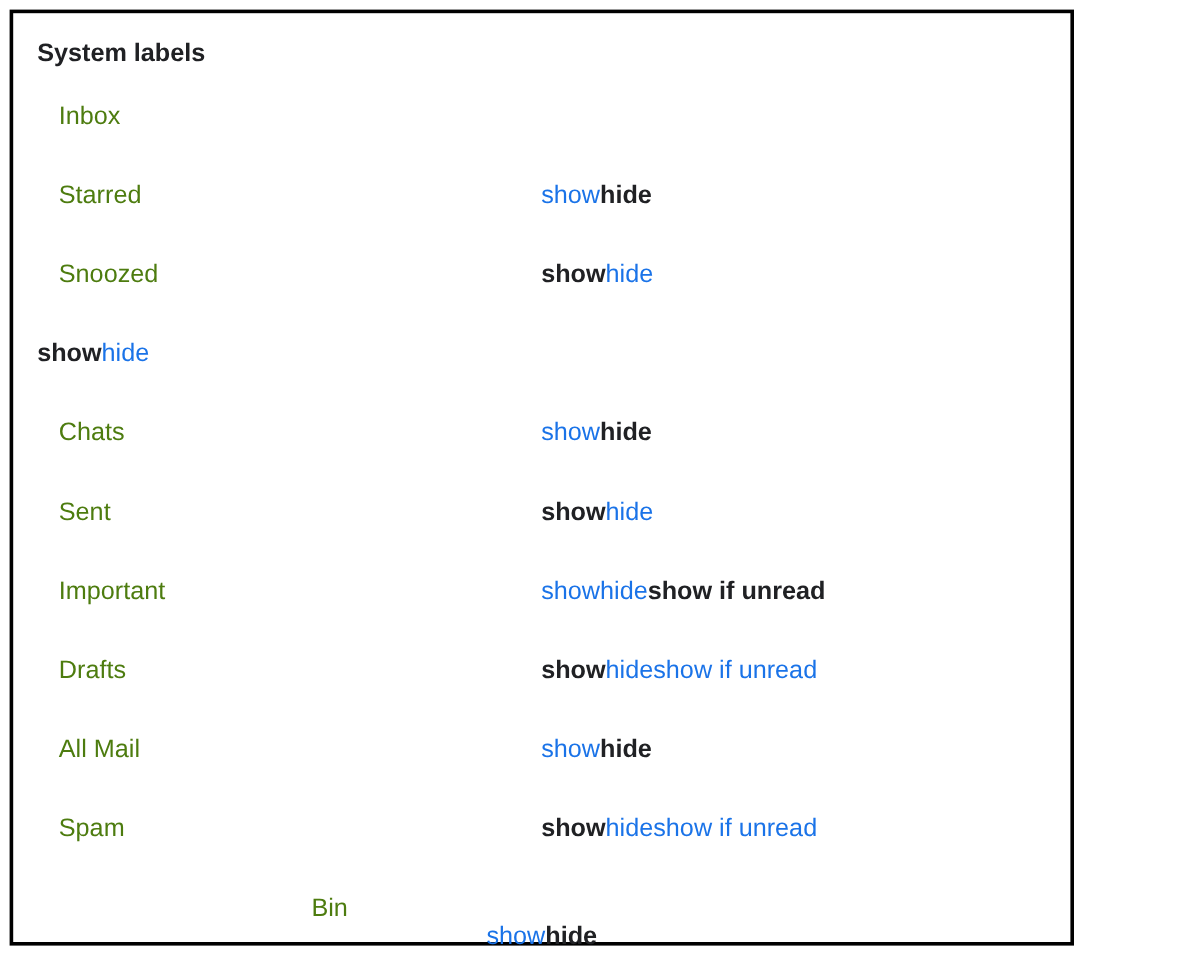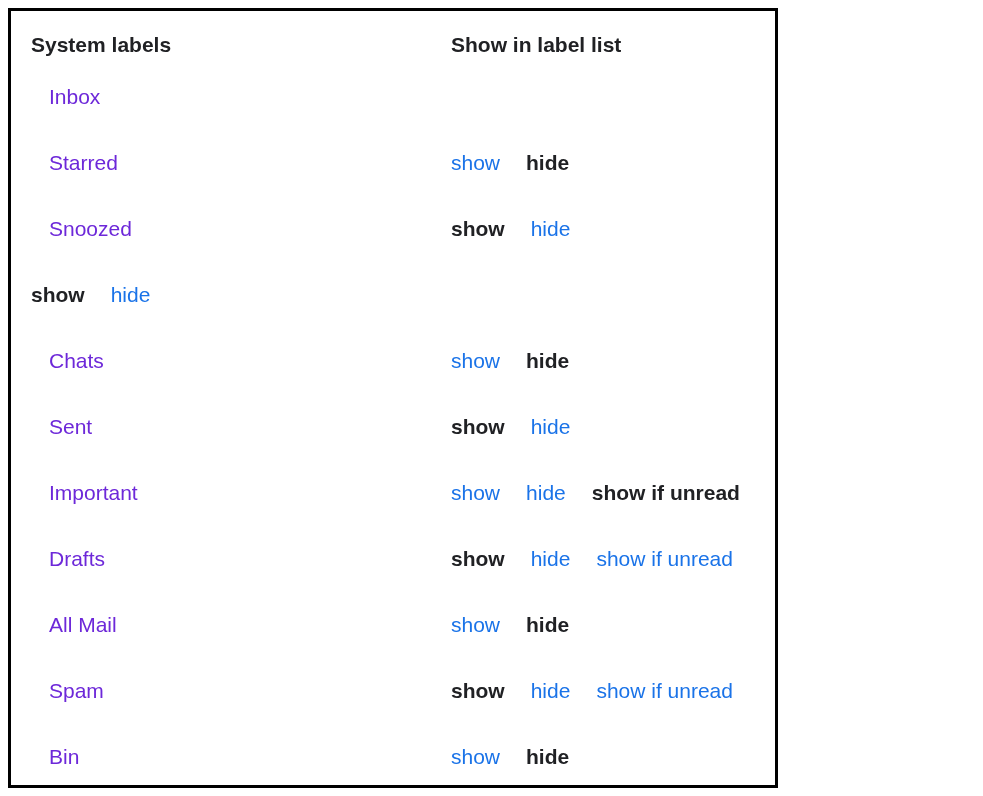--- a/index.html
+++ b/index.html
@@ -6,21 +6,21 @@
       box-sizing: border-box;
       margin: 0;
       padding: 0;
     }
     body {
       font-family: Arial, 'Helvetica Neue', Helvetica, sans-serif;
       background: #fff;
       padding: 8px;
     }
     .container {
-      width: 770px;
+      width: 887px;
       height: 780px;
       border: 3px solid #000;
       background: #fff;
       padding: 22px 20px;
     }
     .header-row {
       display: flex;
       margin-bottom: 28px;
     }
     .col-label {
@@ -35,52 +35,49 @@
       font-size: 21px;
       color: #202124;
     }
     .label-row {
       display: flex;
       align-items: center;
       margin-bottom: 42px;
     }
     .label-row:last-child {
       margin-bottom: 0;
+      flex-direction: column;
     }
     .label-name {
       font-size: 21px;
-      color: #6d28d9;
+      color: #4d7c0f;
       padding-left: 18px;
     }
     .actions {
       display: flex;
-      gap: 26px;
     }
     .action-link {
       font-size: 21px;
       color: #1a73e8;
       cursor: pointer;
       text-decoration: none;
     }
     .action-selected {
       font-size: 21px;
       font-weight: 700;
       color: #202124;
     }
   </style>
 </head>
 <body>
 
 <div class="container">
   <div class="header-row">
     <div class="col-label">
       <span class="header-text">System labels</span>
-    </div>
-    <div class="col-actions">
-      <span class="header-text">Show in label list</span>
     </div>
   </div>
   <div id="labels-list">
       <div class="label-row">
         <div class="col-label"><span class="label-name">Inbox</span></div>
         <div class="col-actions">
           <div class="actions"></div>
         </div>
       </div>
       <div class="label-row">

